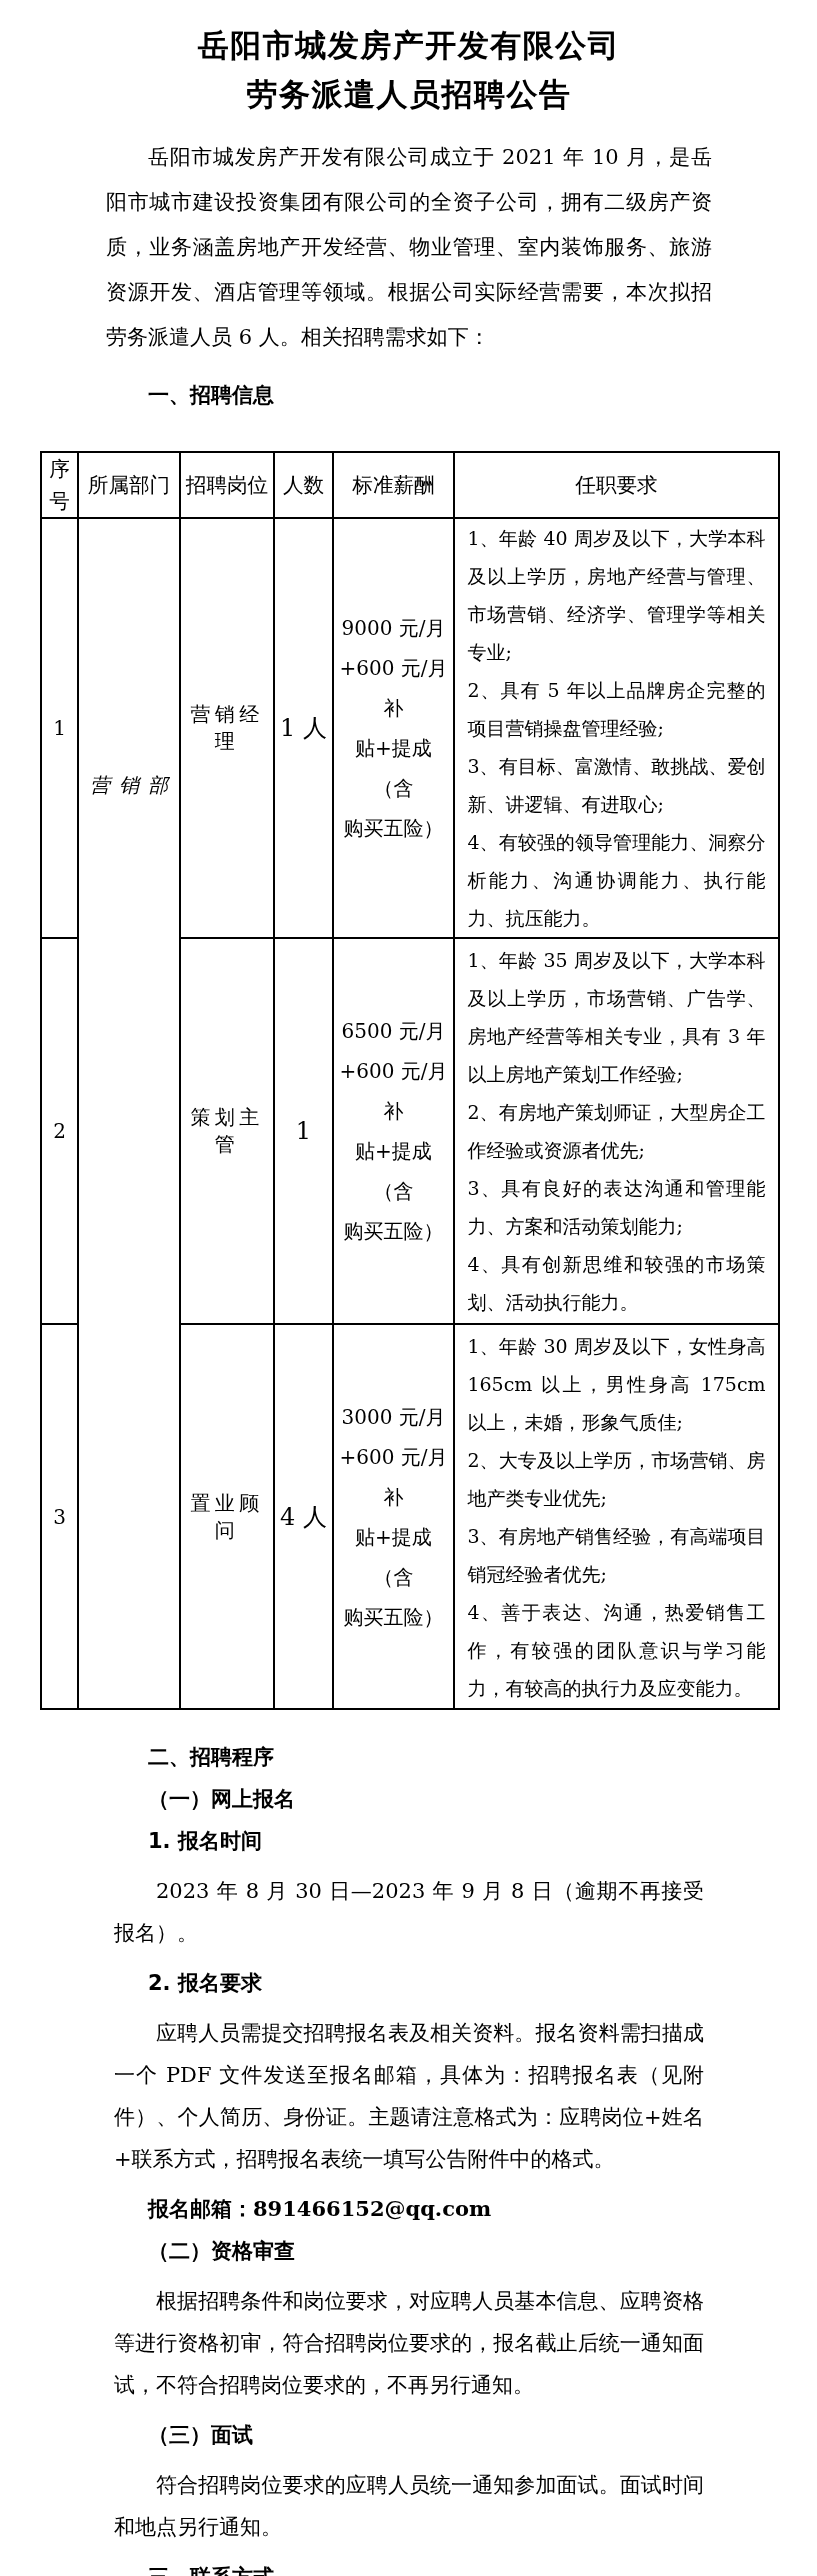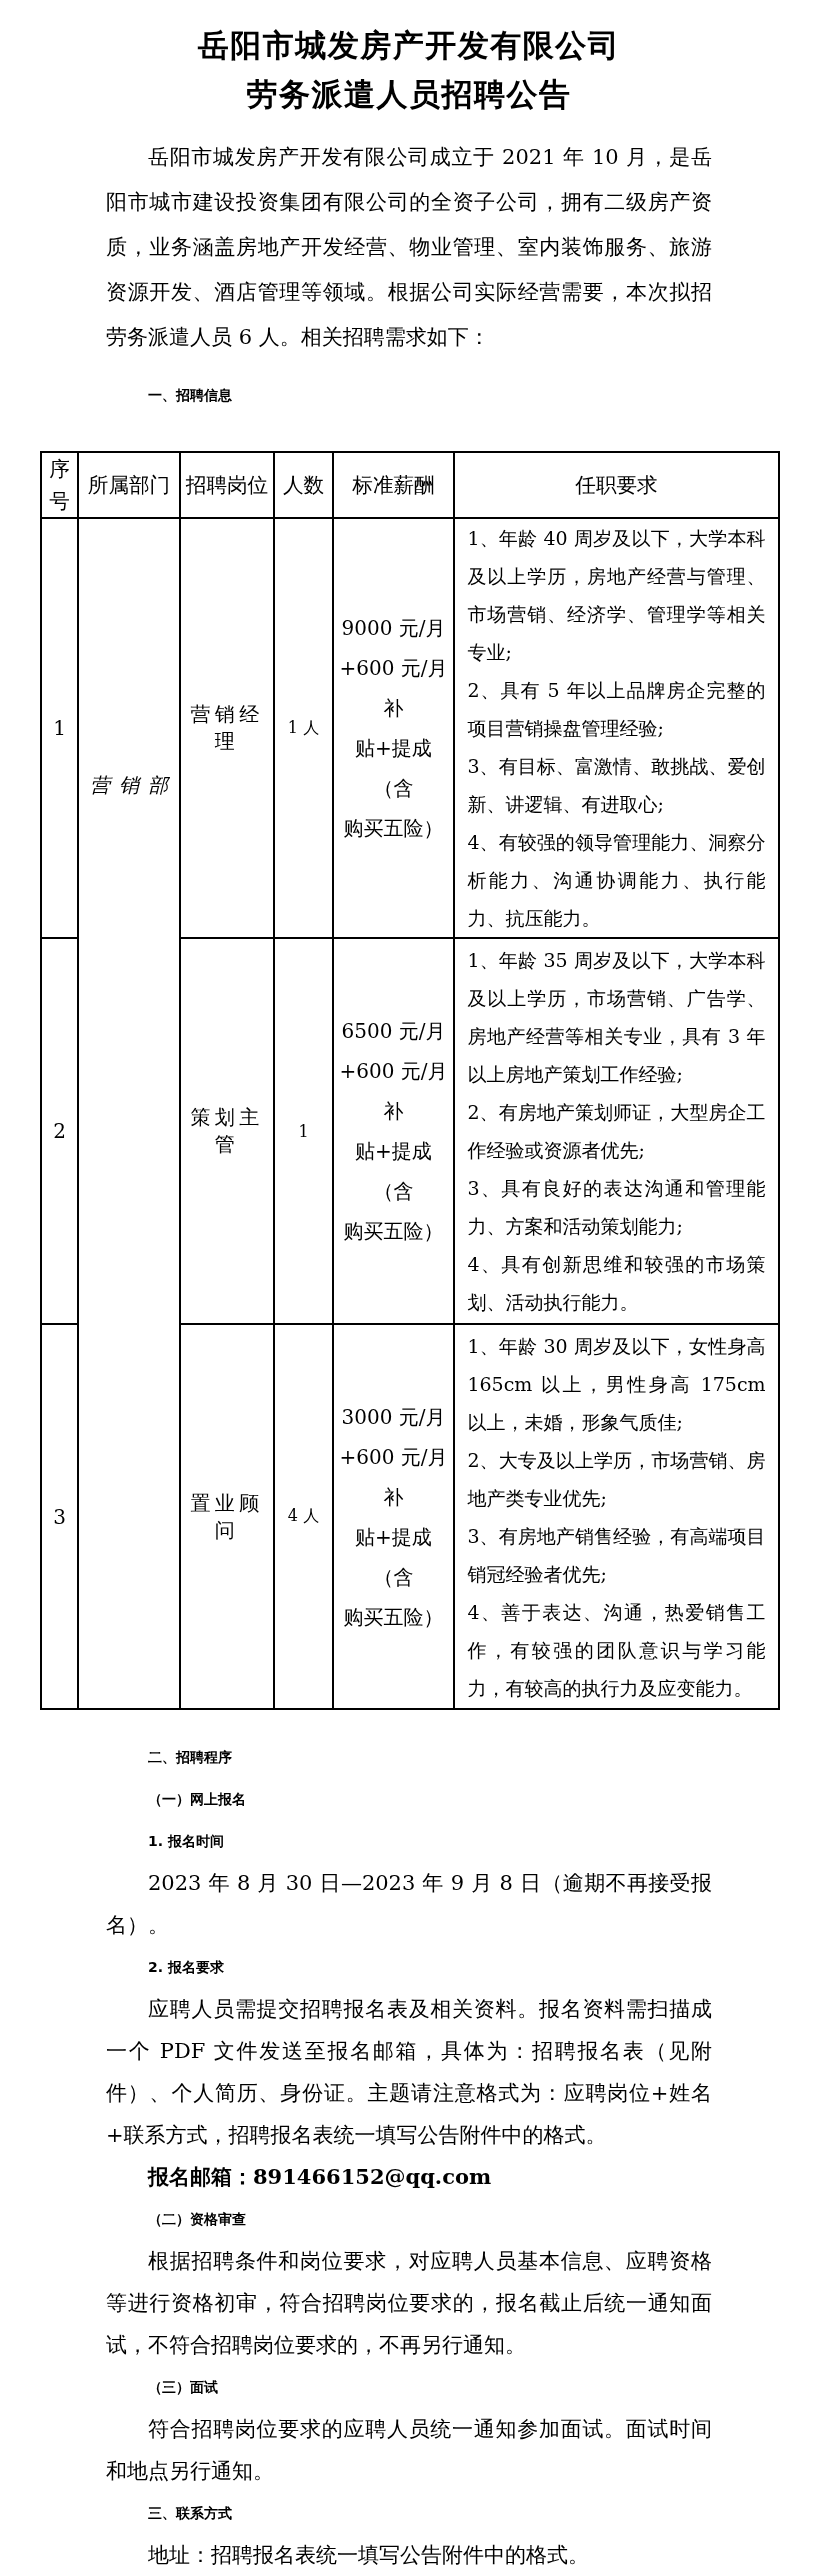--- a/index.html
+++ b/index.html
@@ -16,21 +16,21 @@
   }
   
   .intro{
     margin:16.5px 106px 0 106px;
     font-size:21px;line-height:45px;
     text-align:justify;text-indent:42px;
   }
   
   .hd{
     font-family:"DejaVu Sans","Liberation Sans",sans-serif;
-    font-weight:bold;font-size:14px;line-height:42px;text-indent:42px;
+    font-weight:bold;font-size:21px;line-height:42px;text-indent:42px;
   }
   .hd-info{margin:13.4px 106px 0 106px;line-height:45px;}
   
   table.recruit{
     margin:33px 0 0 40px;width:738px;
     border-collapse:collapse;table-layout:fixed;
     font-size:19px;
   }
   table.recruit th,table.recruit td{border:2.1px solid #000;}
   table.recruit th{
@@ -40,31 +40,31 @@
   tr.hrow{height:64px;}
   tr.r1{height:384px;}
   tr.r2{height:386px;}
   tr.r3{height:385px;}
   td.c-no{text-align:center;font-size:20px;}
   td.c-dept{
     vertical-align:top;padding-top:253px;text-align:center;
     font-size:20px;letter-spacing:0.45em;text-indent:0.45em;font-style:italic;
   }
   td.c-pos{text-align:center;font-size:20px;letter-spacing:0.22em;}
-  td.c-cnt{text-align:center;font-size:16px;}
+  td.c-cnt{text-align:center;font-size:24px;}
   td.c-sal{
     text-align:center;font-size:20px;line-height:40px;
     white-space:pre-line;padding:0 2.1px;
   }
   td.c-req{padding:0 12.4px;vertical-align:middle;}
   td.c-req p{margin:0;font-size:19px;line-height:38px;text-align:justify;}
   
   .sec2{margin:26px 106px 0 106px;font-size:21px;line-height:42px;}
   .sec2 .hd{margin:0;line-height:42px;}
-  .para{margin:0;text-align:justify;text-indent:42px;line-height:42px;}
+  .para{margin:8px;text-align:justify;text-indent:42px;line-height:42px;}
   .para-bold{margin:0;font-weight:bold;text-indent:42px;line-height:42px;}
 </style>
 </head>
 <body>
 
 <div class="page">
 
   <div class="doc-title">
     <div>岳阳市城发房产开发有限公司</div>
     <div>劳务派遣人员招聘公告</div>

